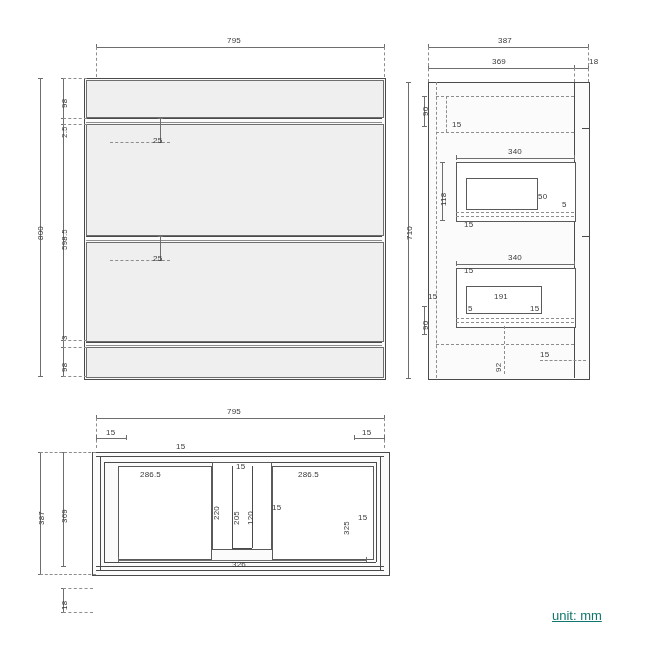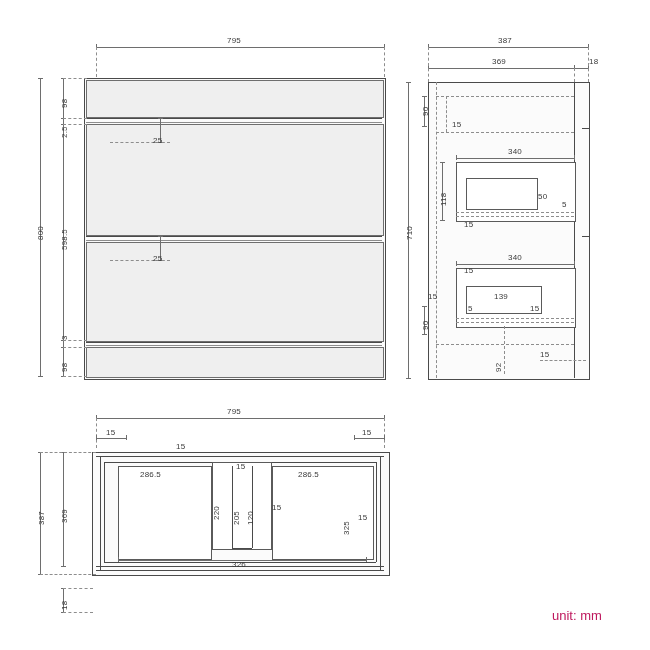--- a/index.html
+++ b/index.html
@@ -10,21 +10,21 @@
   .h{height:1px;}
   .v{width:1px;}
   .thin{background:#8d8d8d;}
   .dim{background:#6e6e6e;}
   .dash{position:absolute;border-top:1px dashed #8d8d8d;height:0;}
   .dashv{position:absolute;border-left:1px dashed #8d8d8d;width:0;}
 
   .lbl{position:absolute;font-size:8px;color:#3a3a3a;white-space:nowrap;letter-spacing:.2px;}
   .lblv{position:absolute;font-size:8px;color:#3a3a3a;white-space:nowrap;letter-spacing:.2px;
         transform-origin:0 0;transform:rotate(-90deg);}
-  .unit{position:absolute;font-size:13px;color:#be185d;}
+  .unit{position:absolute;font-size:13px;color:#0f766e;text-decoration:underline;}
 
   .panel{position:absolute;background:#fbfbfb;border:1px solid #4a4a4a;}
   .fill{position:absolute;background:#efefef;border:1px solid #6e6e6e;}
   .white{position:absolute;background:#ffffff;border:1px solid #5a5a5a;}
 
   
   .tick{position:absolute;width:5px;height:1px;background:#6e6e6e;}
   .tickv{position:absolute;width:1px;height:5px;background:#6e6e6e;}
 </style>
 </head>
@@ -163,21 +163,21 @@
     <div class="lbl" style="left:464px;top:220px;">15</div>
 
     <div class="ln h dim" style="left:456px;top:264px;width:118px;"></div>
     <div class="tickv" style="left:456px;top:261px;"></div>
     <div class="tickv" style="left:574px;top:261px;"></div>
     <div class="lbl" style="left:508px;top:253px;">340</div>
     <div class="lbl" style="left:464px;top:266px;">15</div>
 
     <div class="lbl" style="left:428px;top:292px;">15</div>
     <div class="lbl" style="left:468px;top:304px;">5</div>
-    <div class="lbl" style="left:494px;top:292px;">139</div>
+    <div class="lbl" style="left:494px;top:292px;">191</div>
     <div class="lbl" style="left:530px;top:304px;">15</div>
 
     <div class="ln v dim" style="left:424px;top:306px;height:28px;"></div>
     <div class="tick" style="left:422px;top:306px;"></div>
     <div class="tick" style="left:422px;top:334px;"></div>
     <div class="lblv" style="left:421px;top:330px;">90</div>
 
     <div class="lblv" style="left:494px;top:372px;">92</div>
     <div class="lbl" style="left:540px;top:350px;">15</div>
 

